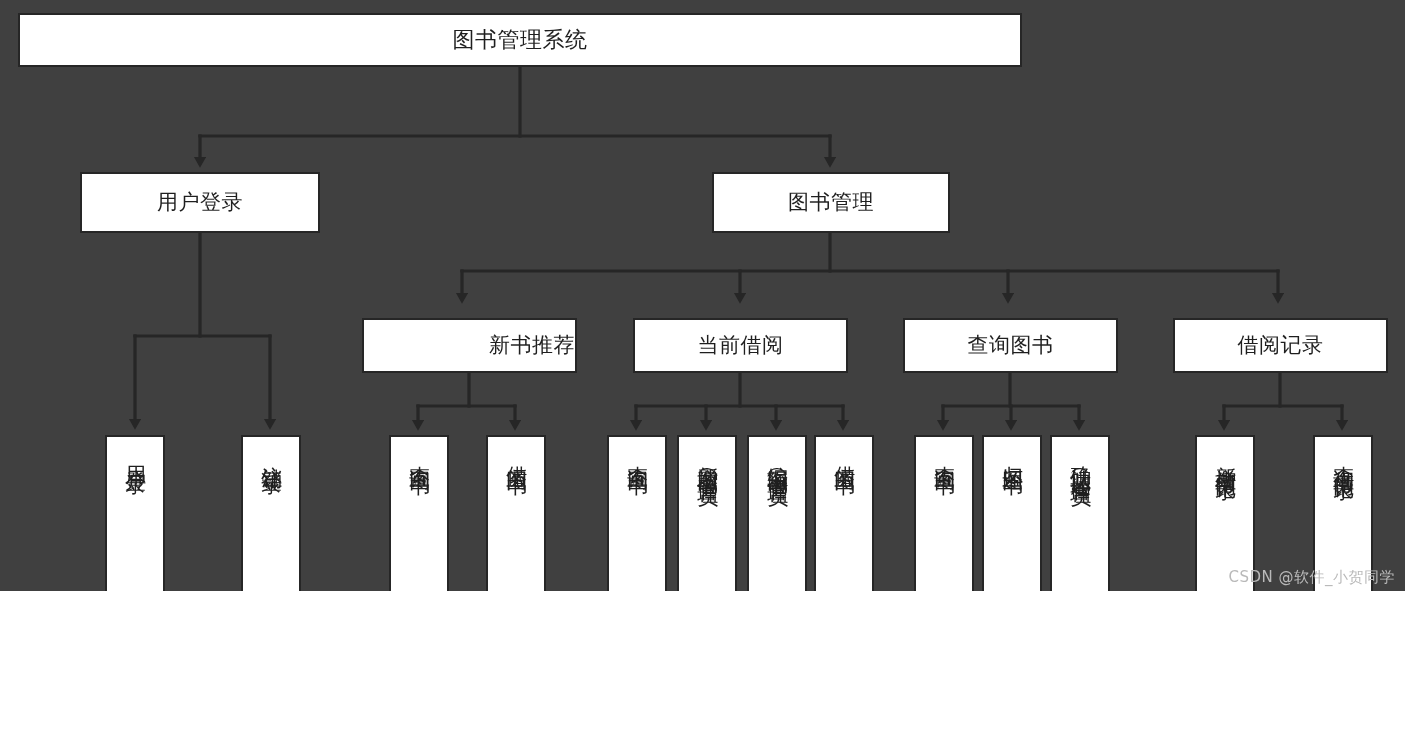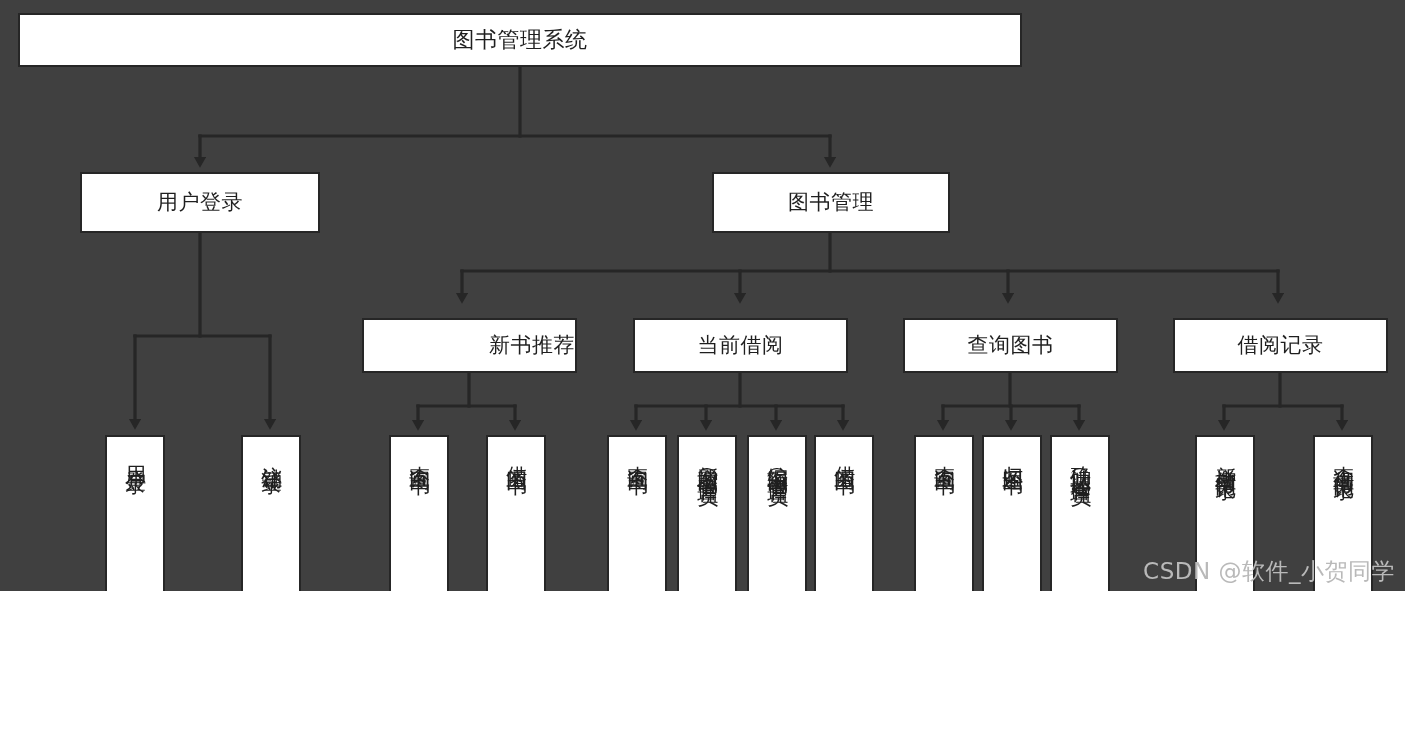--- a/index.html
+++ b/index.html
@@ -53,21 +53,21 @@
     font-size:21px;
     line-height:1.30;
     letter-spacing:3px;
     white-space:nowrap;
     color:#1f1f1f;
   }
   .watermark{
     position:absolute;
     right:10px;
     bottom:4px;
-    font-size:23px;
+    font-size:15px;
     color:#b9b9b9;
     letter-spacing:0.5px;
     z-index:3;
     user-select:none;
     white-space:nowrap;
     margin-top:28px;
   }
 </style>
 </head>
 <body>

